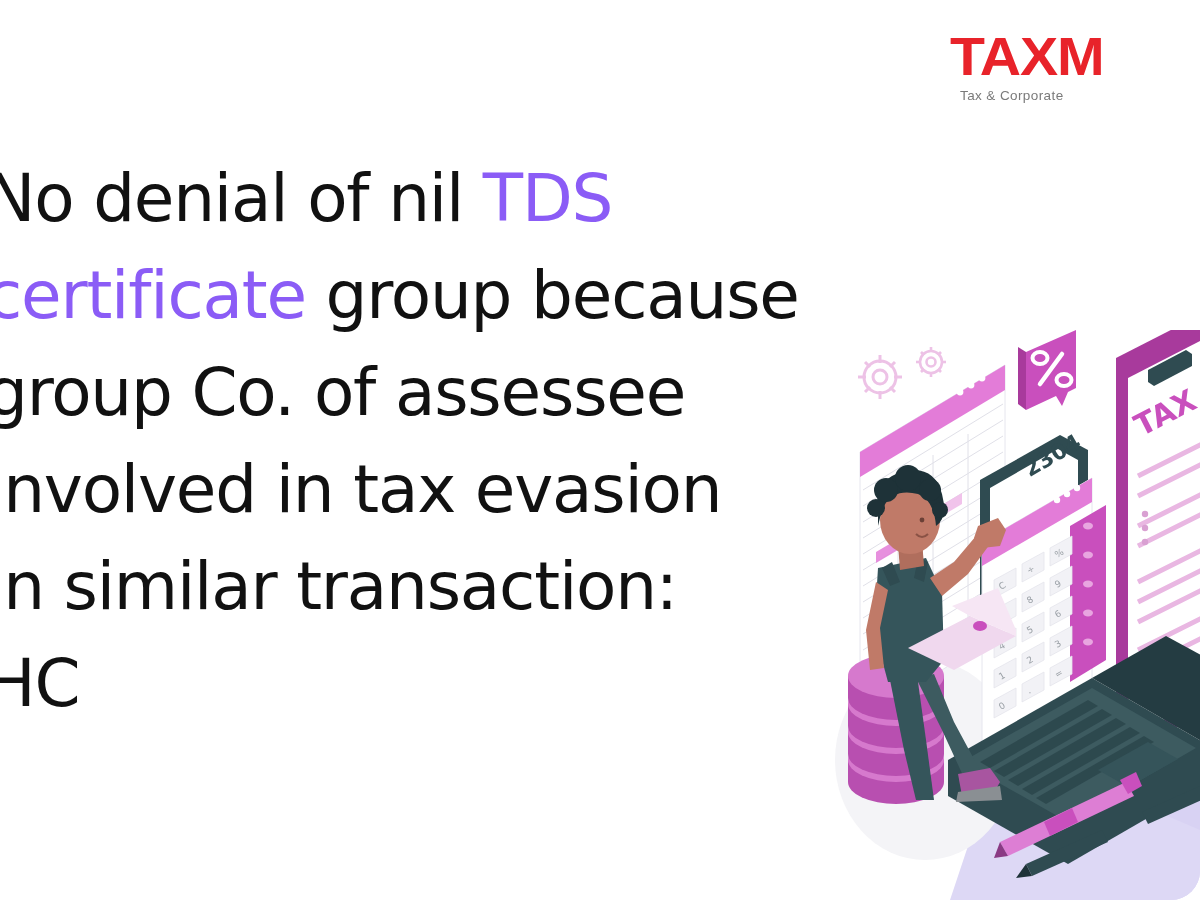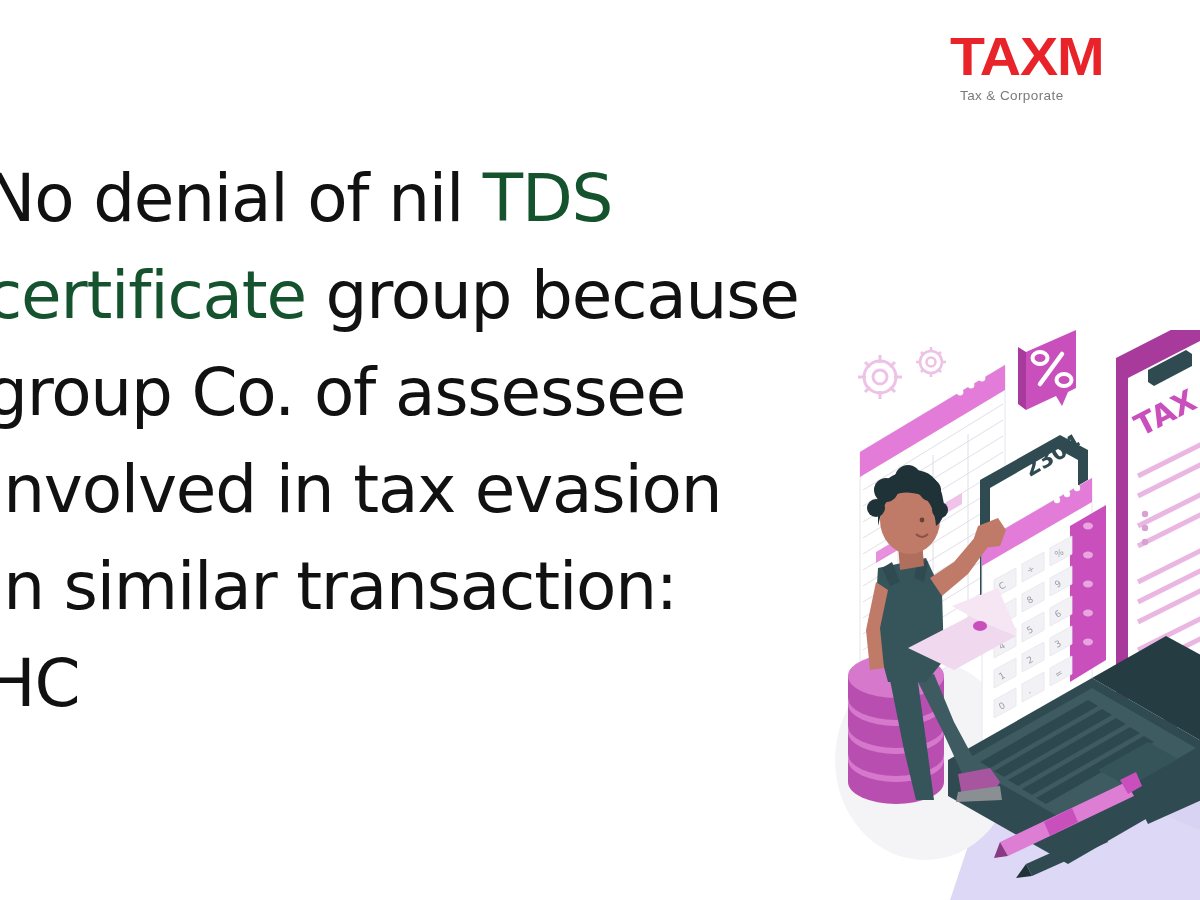--- a/index.html
+++ b/index.html
@@ -3,21 +3,21 @@
 <meta charset="utf-8">
 <style>
   * { margin:0; padding:0; box-sizing:border-box; }
   html, body {
     width:1200px; height:900px; overflow:hidden;
     background:#ffffff;
     font-family:"Liberation Sans", sans-serif;
   }
   #stage {
     position:relative; width:1200px; height:900px;
-    background:#ffffff; overflow:hidden;
+    background:#ffffff; overflow:hidden;border-radius:29px;
   }
 
   
   #brand {
     position:absolute; top:28px; right:-10px;
     text-align:left; width:260px;
   }
   #brand-word {
     font-family:"Liberation Sans", sans-serif;
     font-weight:bold; font-size:54px; line-height:56px;
@@ -37,21 +37,21 @@
     width:880px;
     font-family:"DejaVu Sans", sans-serif;
     font-weight:500;
     font-size:66px;
     line-height:97px;
     letter-spacing:-1.2px;
     color:#111111;
     white-space:nowrap;
   }
   #headline .ln { display:block; }
-  .hl-accent { color:#14532d;margin-top:10px; }
+  .hl-accent { color:#8b5cf6;margin-top:10px; }
 
   
   #illus {
     position:absolute; left:830px; top:330px;
     width:380px; height:570px;
   }
   #illus svg { display:block; width:380px; height:570px; }
 </style>
 </head>
 <body>

